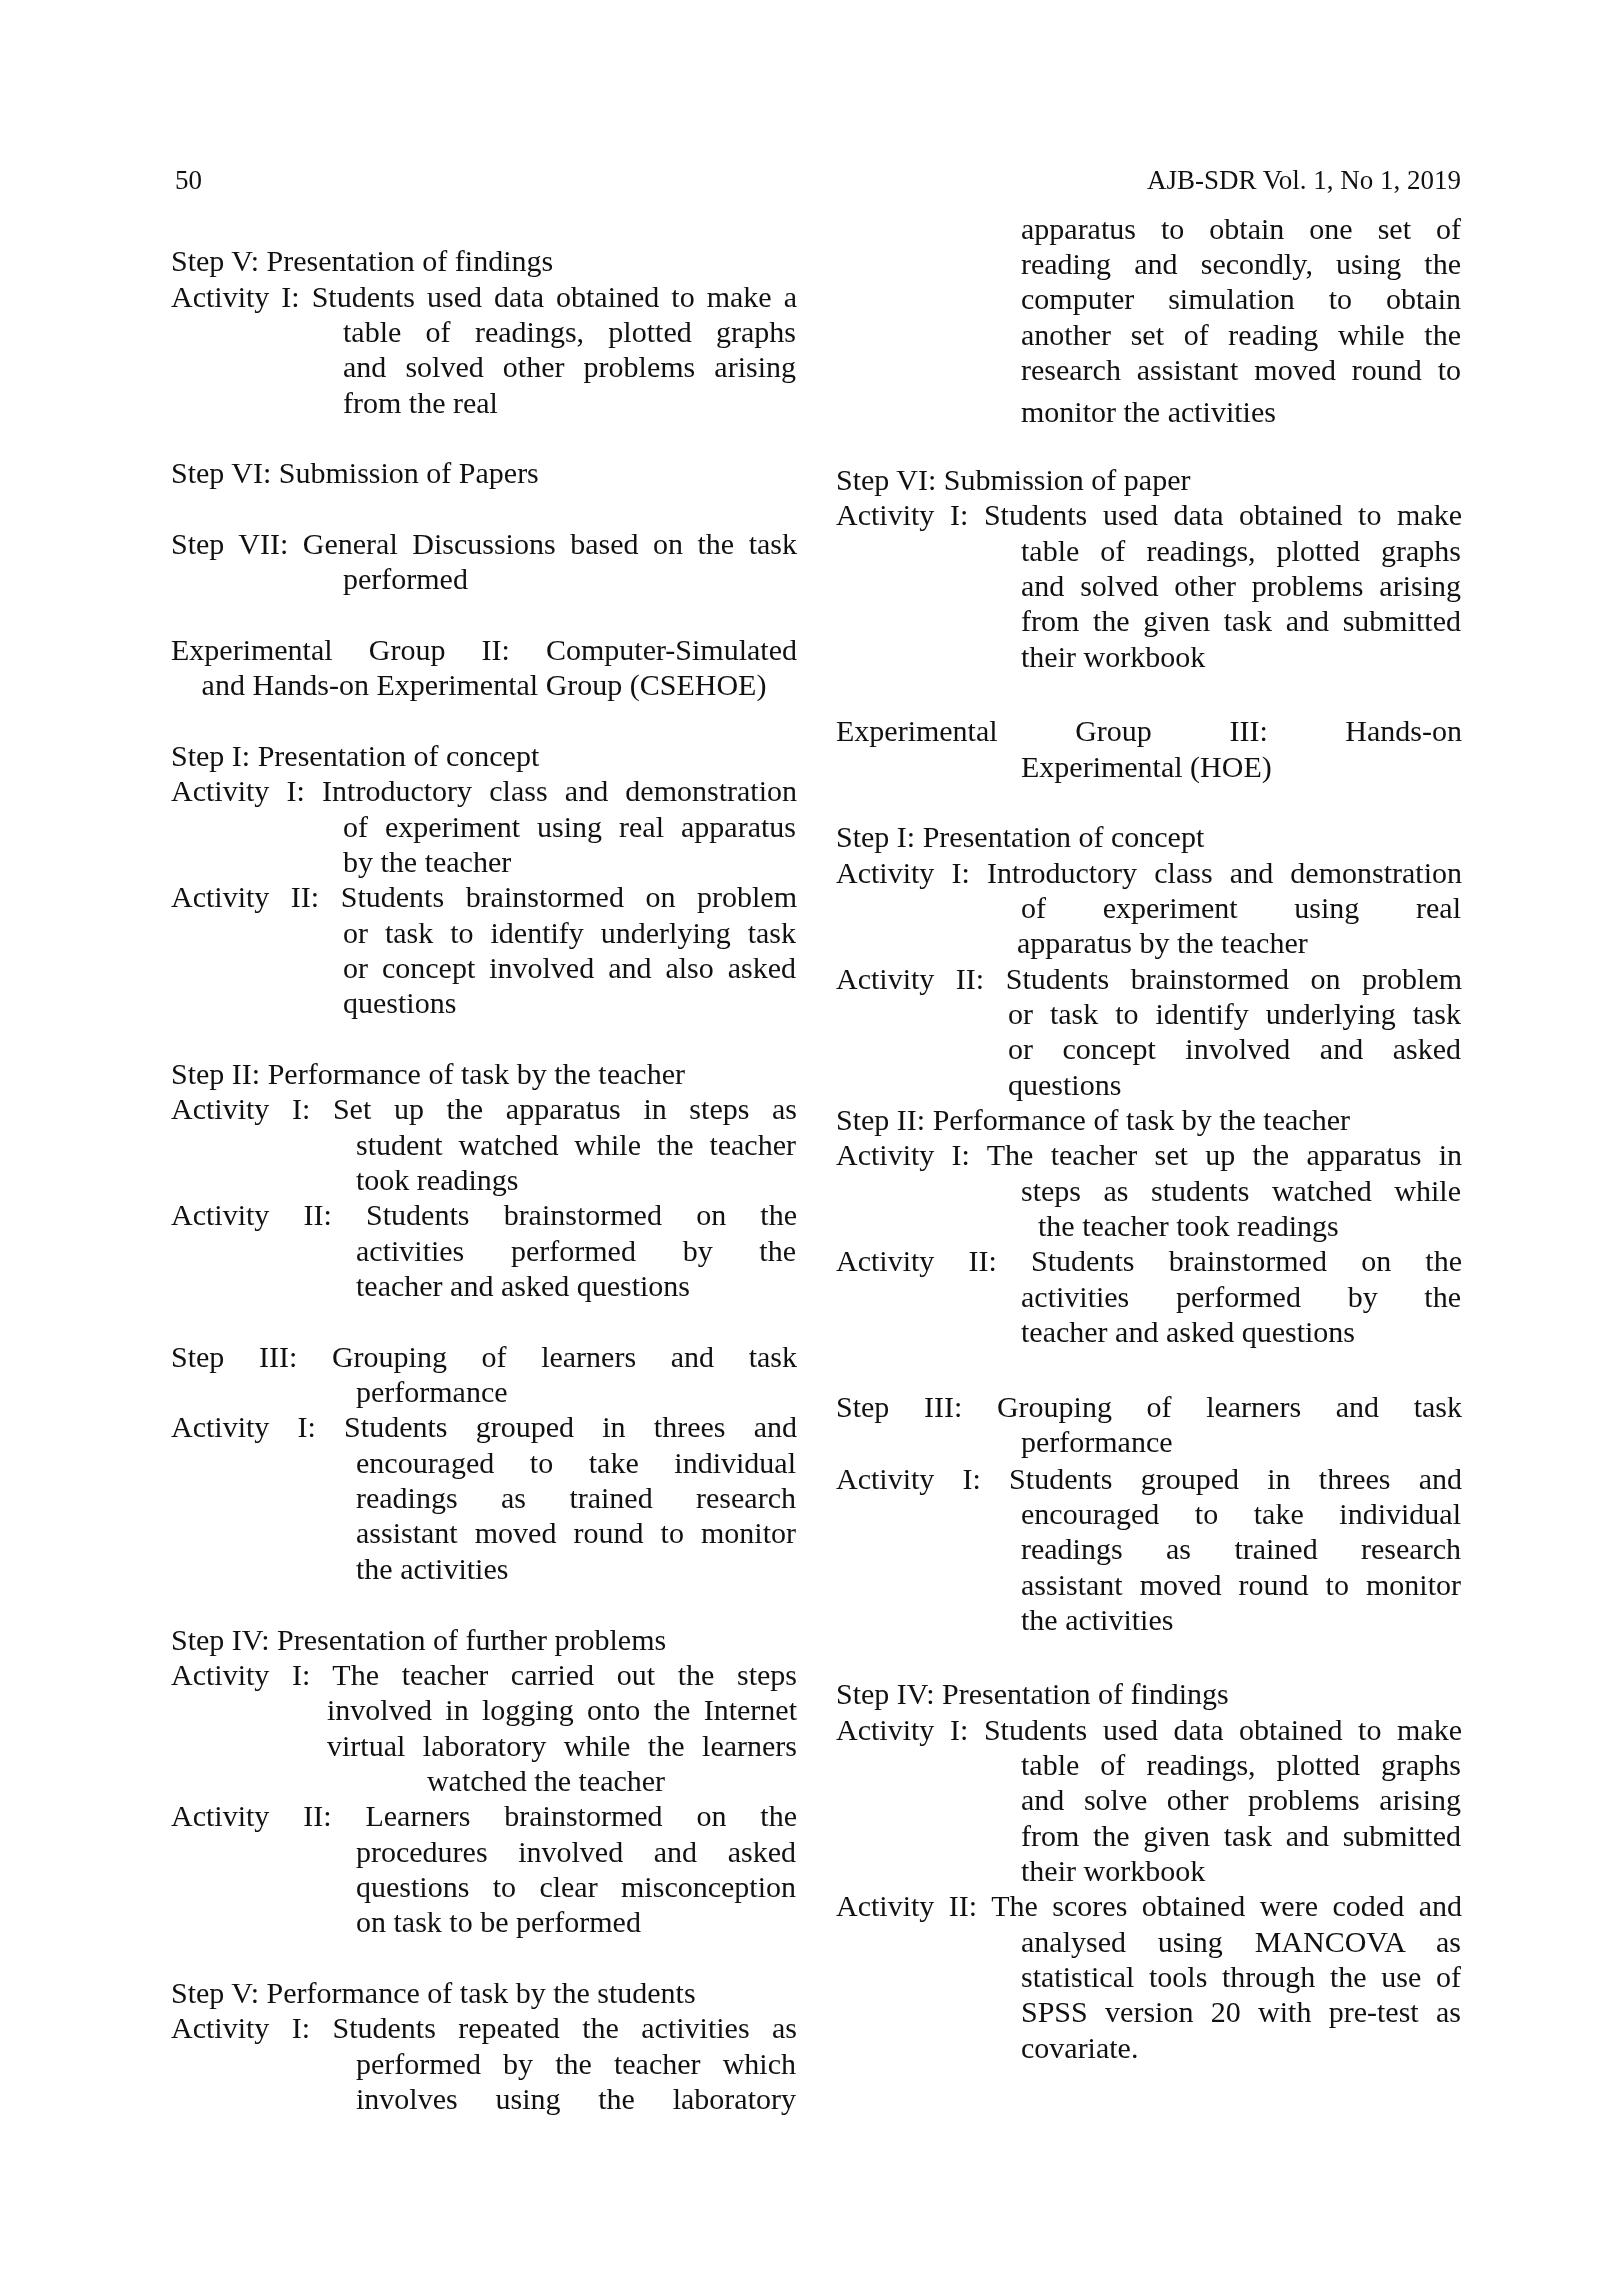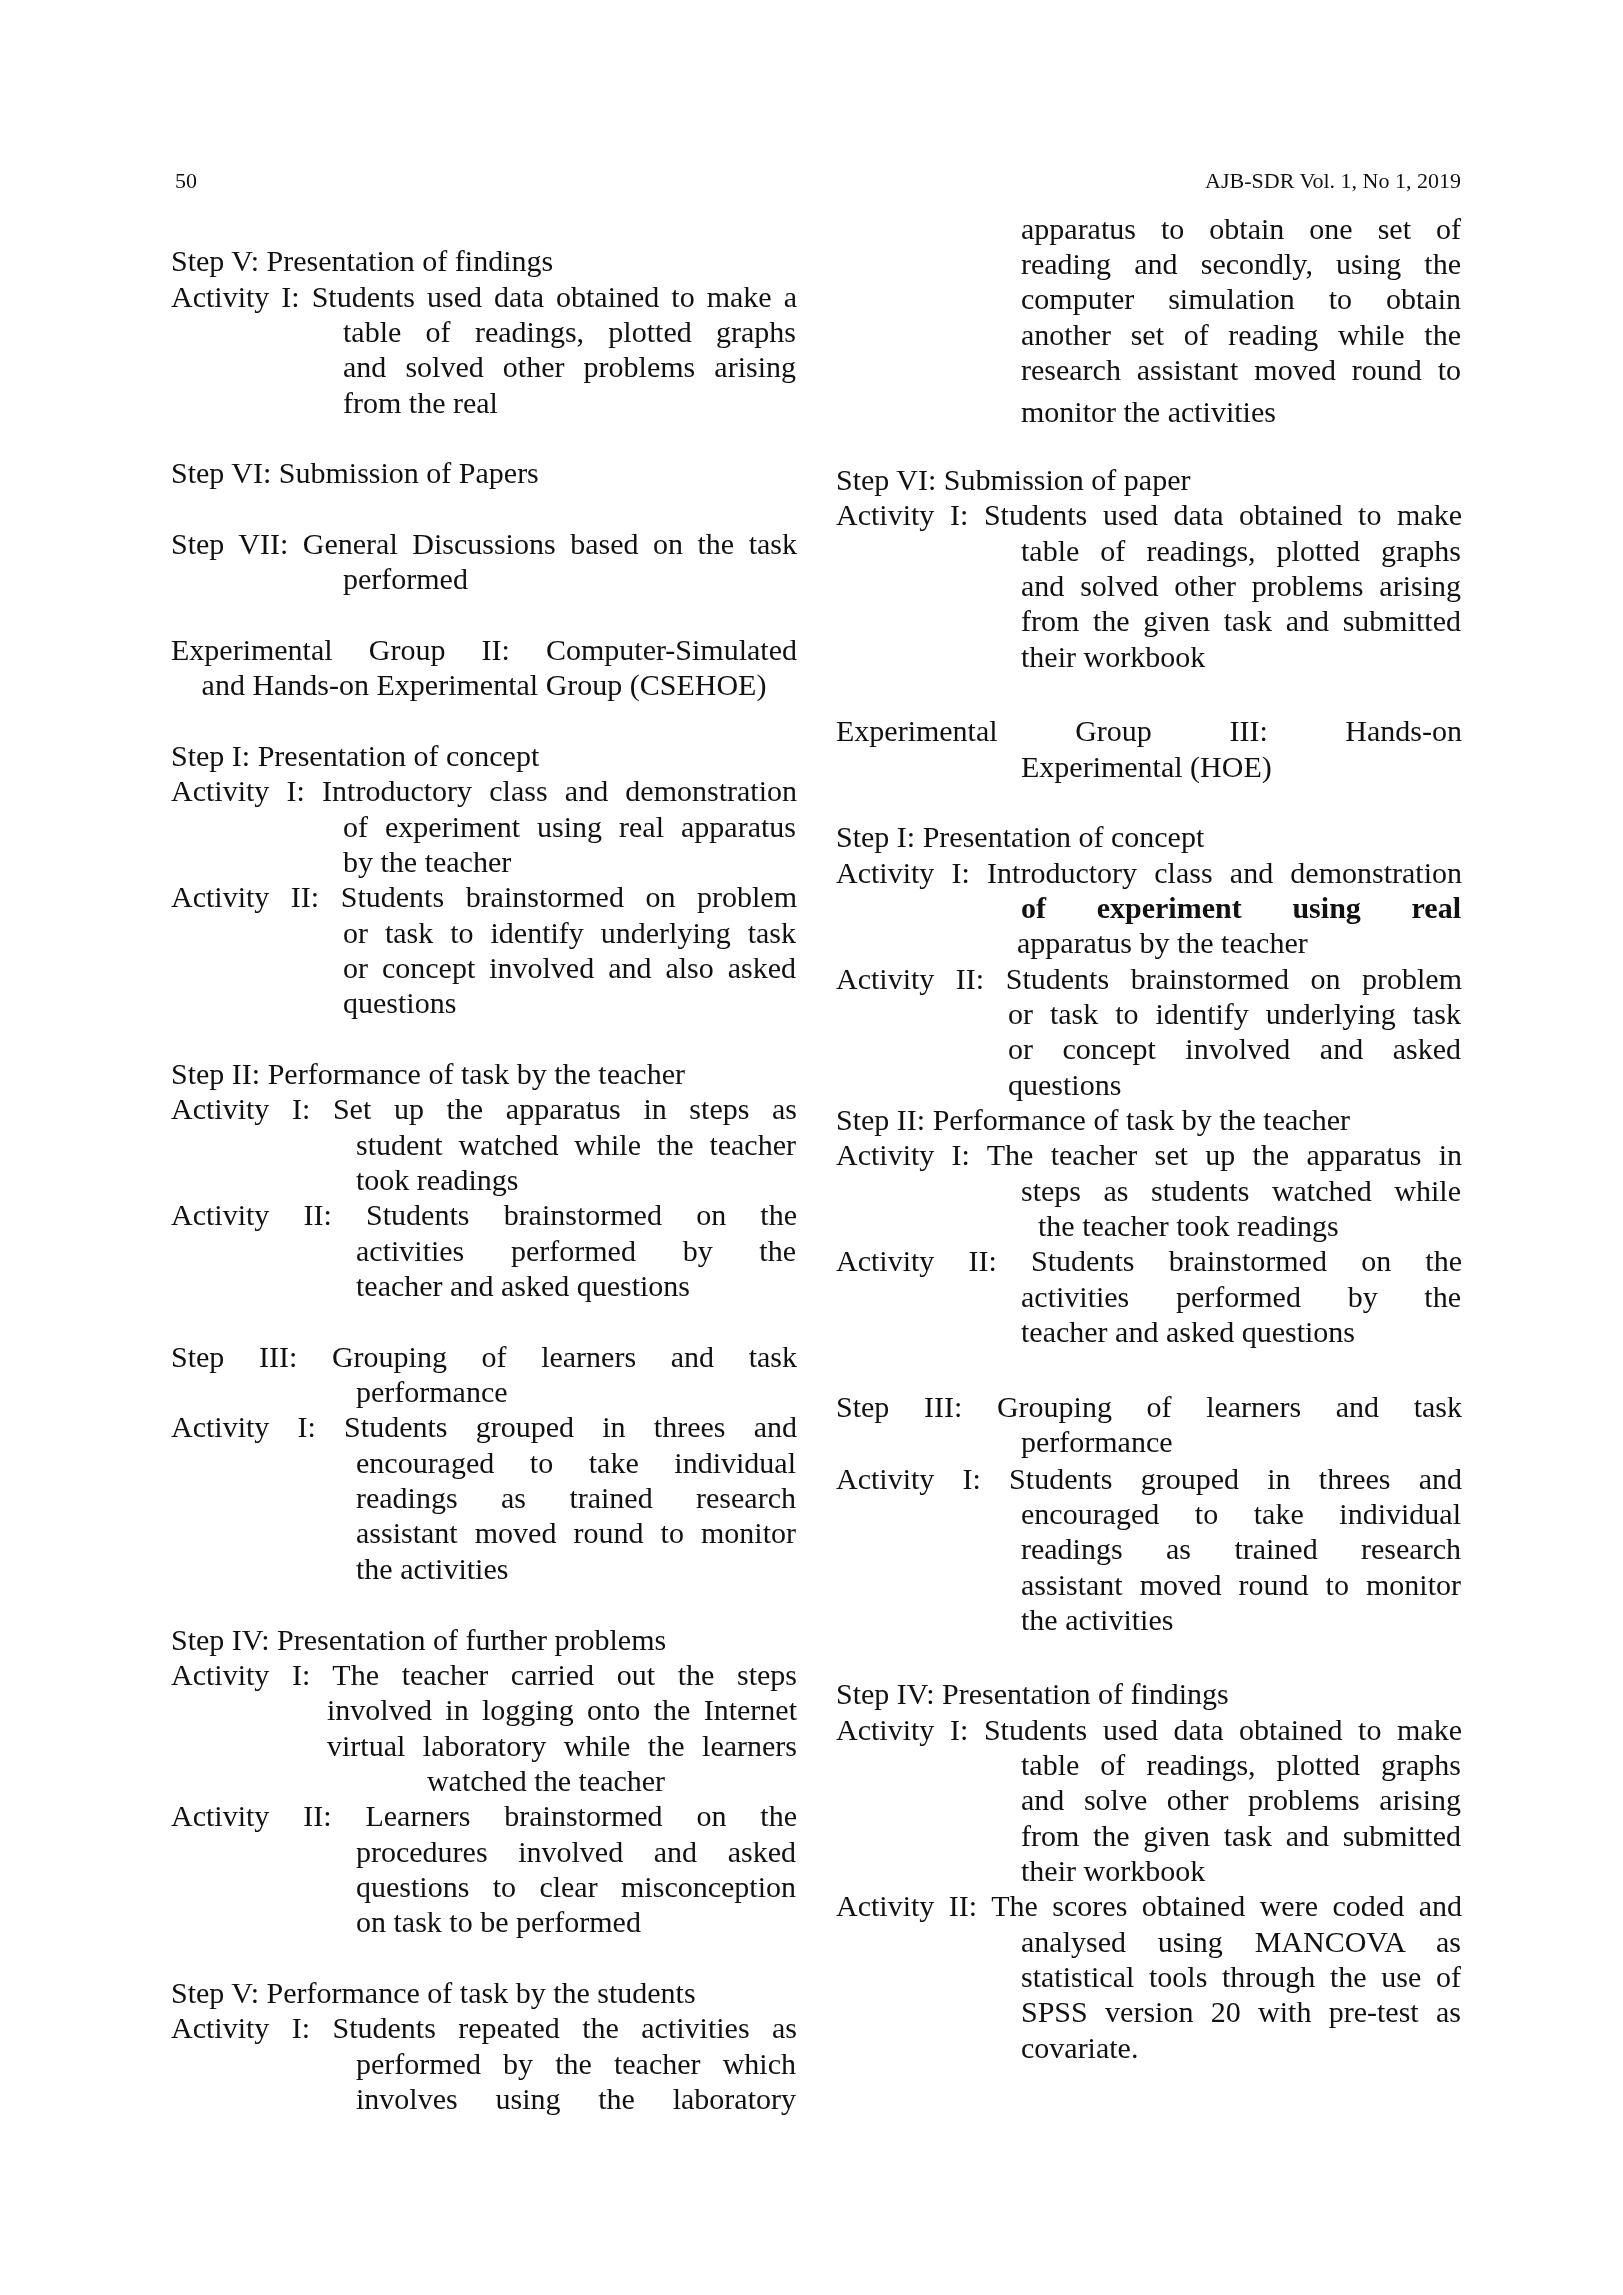--- a/index.html
+++ b/index.html
@@ -1,18 +1,18 @@
 <!DOCTYPE html>
 <html style="font-size:10.5px"><head>
 <meta charset="utf-8">
 <style>
   html, body { margin: 0; padding: 0; background: #ffffff; }
   body { width: 1623px; height: 2295px; position: relative; overflow: hidden;
          font-family: "Liberation Serif", "DejaVu Serif", serif; color: #111111; }
-  .hdr { position: absolute; top: 164px; font-size: 22px; line-height: 33px; }
+  .hdr { position: absolute; top: 164px; font-size: 27px; line-height: 33px; }
   .hdr-left { left: 175px; }
   .hdr-right { right: 162px; }
   .col { position: absolute; top: 0; }
   .col-left { left: 171px; width: 626px; }
   .col-right { left: 836px; width: 626px; }
   .ln { position: absolute; left: 0; font-size: 30px; line-height: 35px; white-space: nowrap;
         transform-origin: left top; }
   .ln.j { text-align: justify; text-align-last: justify; white-space: normal; }
 </style>
 </head>
@@ -78,21 +78,21 @@
     <div class="ln" style="top: 462px; left: 0px; width: 626px;">Step VI: Submission of paper</div>
     <div class="ln j" style="top: 497px; left: 0px; width: 626px; white-space: normal;">Activity I: Students used data obtained to make</div>
     <div class="ln j" style="top: 533px; left: 185px; width: 440px; white-space: normal;">table of readings, plotted graphs</div>
     <div class="ln j" style="top: 568px; left: 185px; width: 440px; white-space: normal;">and solved other problems arising</div>
     <div class="ln j" style="top: 603px; left: 185px; width: 440px; white-space: normal;">from the given task and submitted</div>
     <div class="ln" style="top: 639px; left: 185px; width: 440px;">their workbook</div>
     <div class="ln j" style="top: 713px; left: 0px; width: 626px; white-space: normal;">Experimental Group III: Hands-on</div>
     <div class="ln" style="top: 749px; left: 185px; width: 440px;">Experimental (HOE)</div>
     <div class="ln" style="top: 819px; left: 0px; width: 626px;">Step I: Presentation of concept</div>
     <div class="ln j" style="top: 855px; left: 0px; width: 626px; white-space: normal;">Activity I: Introductory class and demonstration</div>
-    <div class="ln j" style="top: 890px; left: 185px; width: 440px; white-space: normal; font-weight: bold;">of experiment using real</div>
+    <div class="ln j" style="top: 890px; left: 185px; width: 440px; white-space: normal;">of experiment using real</div>
     <div class="ln" style="top: 925px; left: 181px; width: 440px;">apparatus by the teacher</div>
     <div class="ln j" style="top: 961px; left: 0px; width: 626px; white-space: normal;">Activity II: Students brainstormed on problem</div>
     <div class="ln j" style="top: 996px; left: 172px; width: 453px; white-space: normal;">or task to identify underlying task</div>
     <div class="ln j" style="top: 1031px; left: 172px; width: 453px; white-space: normal;">or concept involved and asked</div>
     <div class="ln" style="top: 1067px; left: 172px; width: 453px;">questions</div>
     <div class="ln" style="top: 1102px; left: 0px; width: 626px;">Step II: Performance of task by the teacher</div>
     <div class="ln j" style="top: 1137px; left: 0px; width: 626px; white-space: normal;">Activity I: The teacher set up the apparatus in</div>
     <div class="ln j" style="top: 1173px; left: 185px; width: 440px; white-space: normal;">steps as students watched while</div>
     <div class="ln" style="top: 1208px; left: 202px; width: 440px;">the teacher took readings</div>
     <div class="ln j" style="top: 1243px; left: 0px; width: 626px; white-space: normal;">Activity II: Students brainstormed on the</div>

